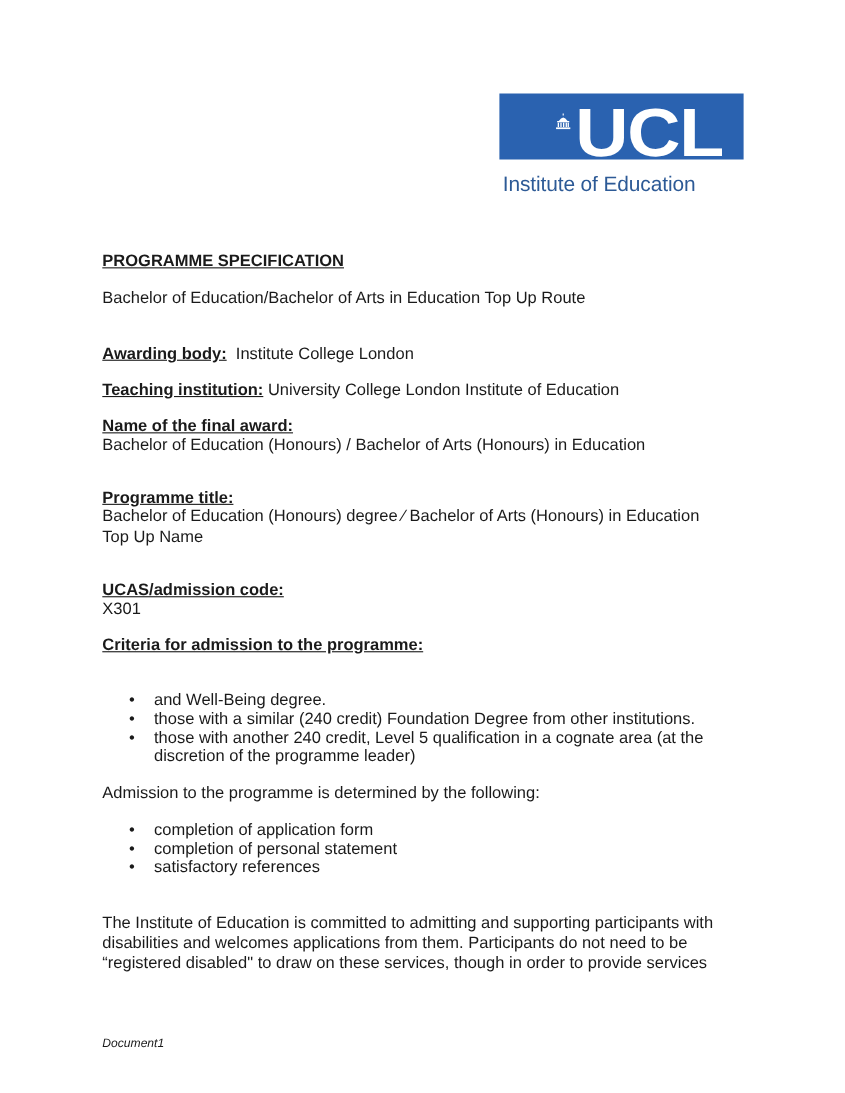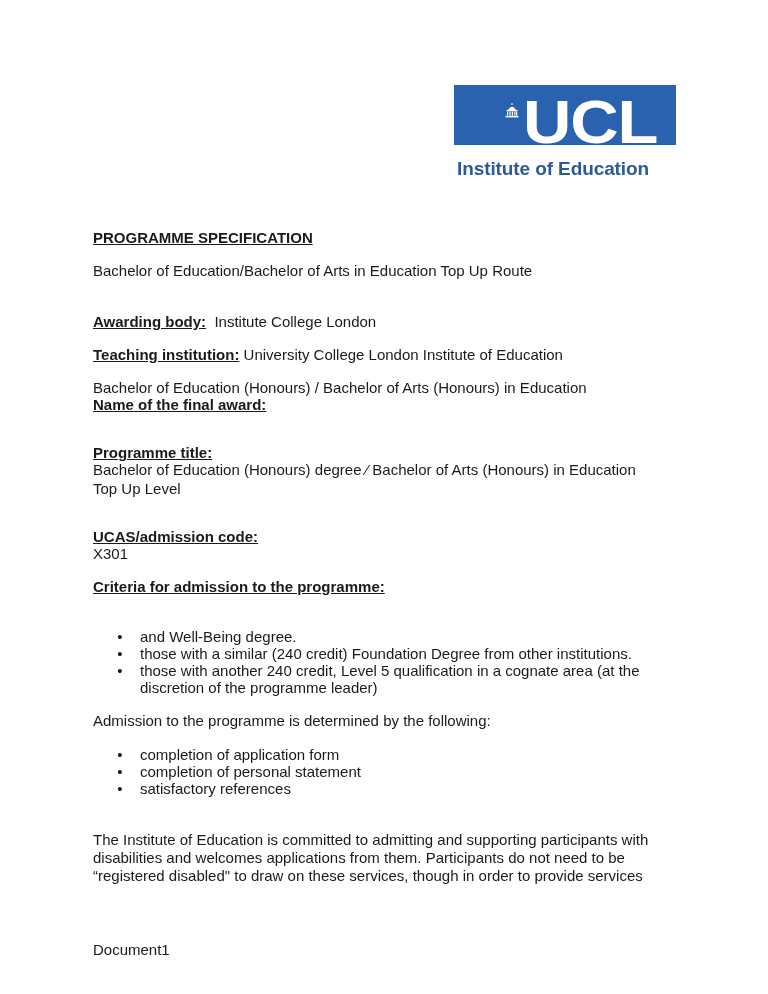--- a/index.html
+++ b/index.html
@@ -57,21 +57,21 @@
       letter-spacing: -1px;
       white-space: nowrap;
       transform: scaleX(1.08);
       transform-origin: left top;
     }
     .logo-subtitle {
       position: absolute;
       left: 3px;
       top: 73px;
       font-family: "Liberation Sans", sans-serif;
-      font-weight: bold;
+      font-weight: normal;
       font-size: 19px;
       line-height: 22px;
       color: #2d5a96;
       white-space: nowrap;
       letter-spacing: -0.1px;
     }
 
     
     .content {
       position: absolute;
@@ -101,23 +101,24 @@
       left: 22px;
       top: 0;
       width: 10px;
       text-align: center;
     }
 
     .footer {
       position: absolute;
       left: 93px;
       top: 943px;
-      font-size: 15px;
+      font-size: 11px;
       line-height: 13px;
       color: #1a1a1a;
+      font-style: italic;
     }
   </style>
 </head>
 <body>
 
 <div class="page">
 
   <div class="logo">
     <div class="logo-box"></div>
     <svg class="logo-dome" viewBox="0 0 14 15">
@@ -148,27 +149,27 @@
       <span>Institute College London</span>
     </p>
     <div style="height:16px"></div>
 
     <p class="para">
       <span class="bold">Teaching institution:</span>
       <span>University College London Institute of Education</span>
     </p>
     <div style="height:16px"></div>
 
+    <p class="para bold">Name of the final award:</p>
     <p class="para">Bachelor of Education (Honours) / Bachelor of Arts (Honours) in Education</p>
-    <p class="para bold">Name of the final award:</p>
     <div style="height:31px"></div>
 
     <p class="para bold">Programme title:</p>
     <p class="para">Bachelor of Education (Honours) degree ⁄ Bachelor of Arts (Honours) in Education</p>
-    <p class="para" style="margin-top:2px">Top Up Level</p>
+    <p class="para" style="margin-top:2px">Top Up Name</p>
     <div style="height:31px"></div>
 
     <p class="para bold">UCAS/admission code:</p>
     <p class="para">X301</p>
     <div style="height:16px"></div>
 
     <p class="para bold">Criteria for admission to the programme:</p>
     <div style="height:16px"></div>
 
     <div style="height:17px"></div>

